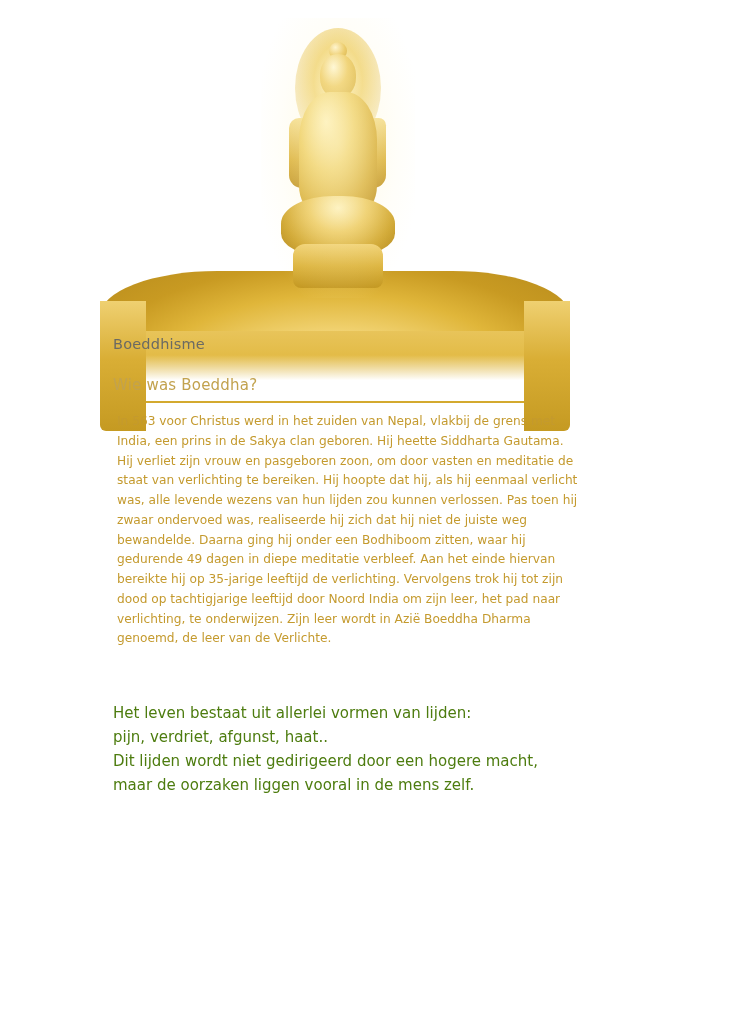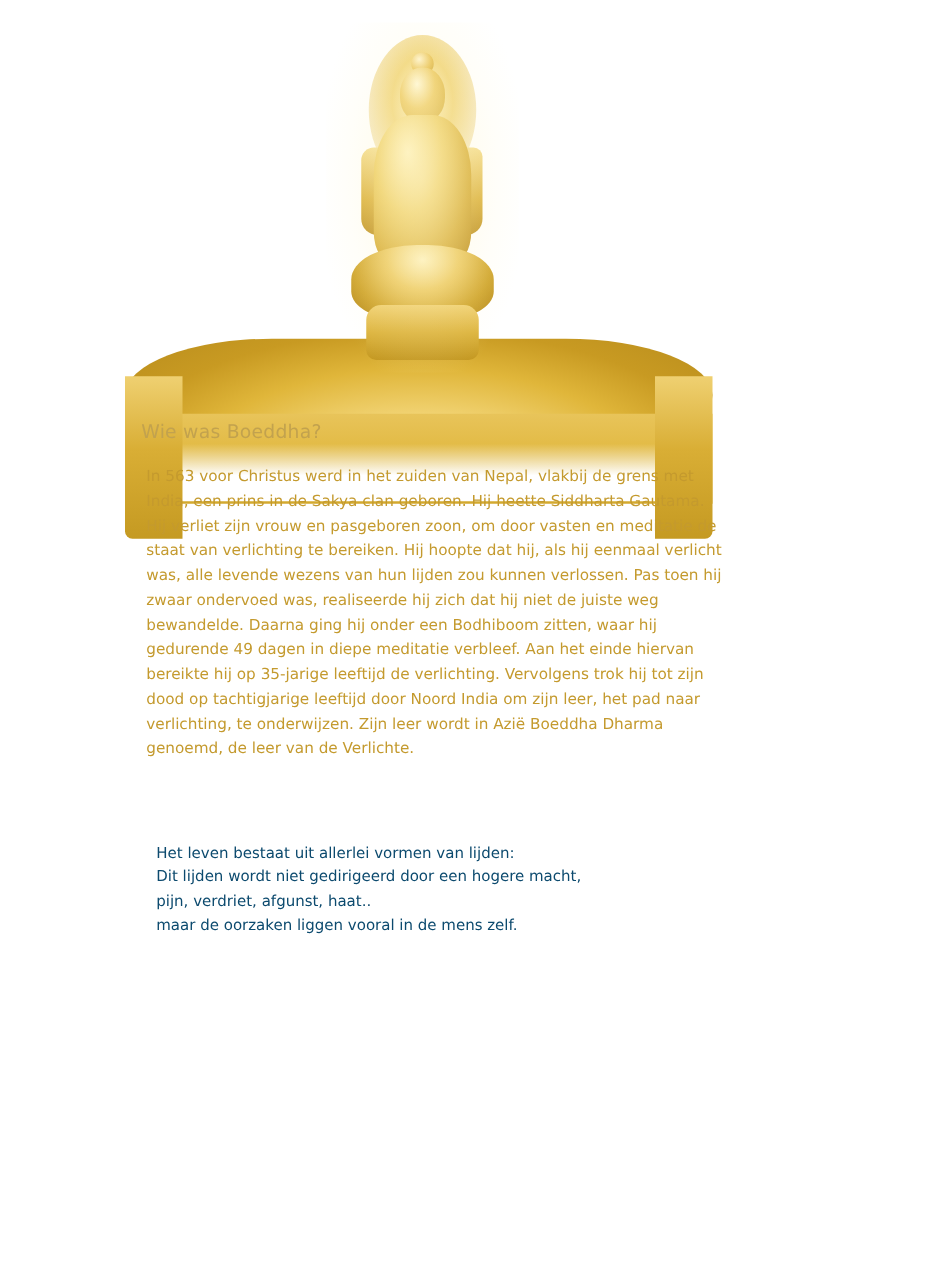--- a/index.html
+++ b/index.html
@@ -197,24 +197,24 @@
     color: #c49a2e;
     margin: 4px;
   }
   .body-text p { margin: 0; }
 
   .section-gap {
     height: 48px;
   }
 
   .list-text {
-    font-size: 12px;
+    font-size: 15px;
     line-height: 1.6;
-    color: #0c4a6e;
-    margin: 12px;
+    color: #4d7c0f;
+    margin: 0;
   }
   .list-text div { white-space: nowrap; }
 </style>
 </head>
 <body>
 
 <div class="page">
 
   <div class="image-block">
 
@@ -235,32 +235,33 @@
       <div class="body"></div>
       <div class="lap"></div>
       <div class="plinth"></div>
       <div class="glow"></div>
     </div>
 
   </div>
 
   <div class="content">
 
+    <h1 class="doc-title">Boeddhisme</h1>
 
     <h2 class="heading">Wie was Boeddha?</h2>
 
     <div class="body-text">
       <p>In 563 voor Christus werd in het zuiden van Nepal, vlakbij de grens met India, een prins in de Sakya clan geboren. Hij heette Siddharta Gautama.  Hij verliet zijn vrouw en pasgeboren zoon, om door vasten en meditatie de staat van verlichting te bereiken. Hij hoopte dat hij, als hij eenmaal verlicht was, alle levende wezens van hun lijden zou kunnen verlossen.  Pas toen hij zwaar ondervoed was, realiseerde hij zich dat hij niet de juiste weg bewandelde. Daarna ging hij onder een Bodhiboom zitten, waar hij gedurende 49 dagen in diepe meditatie verbleef. Aan het einde hiervan bereikte hij op 35-jarige leeftijd de verlichting. Vervolgens trok hij tot zijn dood op tachtigjarige leeftijd door Noord India om zijn leer, het pad naar verlichting, te onderwijzen. Zijn leer wordt in Azië Boeddha Dharma genoemd, de leer van de Verlichte.</p>
     </div>
 
     <div class="section-gap"></div>
 
 
     <div class="list-text">
       <div>Het leven bestaat uit allerlei vormen van lijden:</div>
+      <div>pijn, verdriet, afgunst, haat..</div>
       <div>Dit lijden wordt niet gedirigeerd door een hogere macht,</div>
-      <div>pijn, verdriet, afgunst, haat..</div>
       <div>maar de oorzaken liggen vooral in de mens zelf.</div>
     </div>
 
   </div>
 
 </div>
 
 </body></html>

